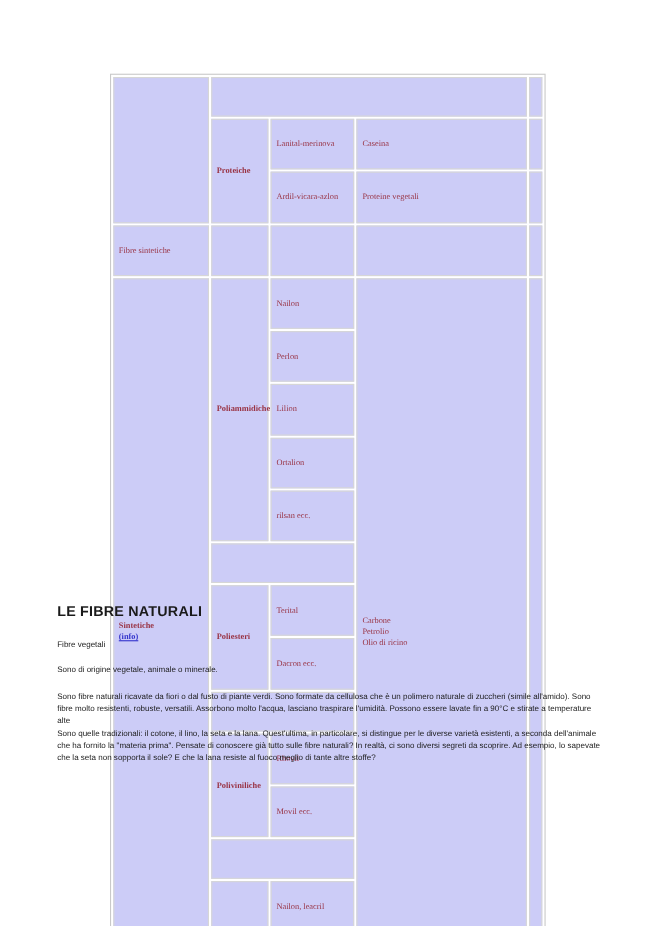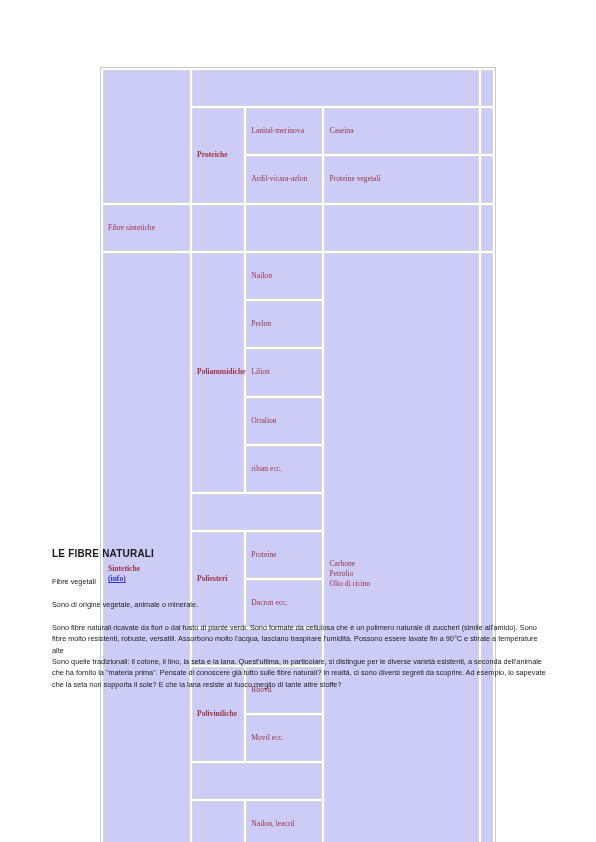--- a/index.html
+++ b/index.html
@@ -88,21 +88,21 @@
   #prose {
     position: absolute;
     left: 52px;
     top: 546px;
     width: 496px;
     font-size: 7.3px;
     line-height: 1.55;
     color: #1a1a1a;
   }
   #prose h2 {
-    font-size: 10px;
+    font-size: 13px;
     font-weight: bold;
     margin: 0 0 14px 0;
     letter-spacing: .2px;
   }
   #prose p {
     margin: 0 0 12px 0;
   }
   #prose p.tight { margin-bottom: 0; }
 </style>
 </head>
@@ -174,21 +174,21 @@
         <tr>
           <td class="lav grp">rilsan ecc.</td>
         </tr>
 
         <tr>
           <td class="lav blank" colspan="2"></td>
         </tr>
 
         <tr>
           <td class="lav cat" rowspan="2">Poliesteri</td>
-          <td class="lav grp">Proteine</td>
+          <td class="lav grp">Terital</td>
         </tr>
         <tr>
           <td class="lav grp">Dacron ecc.</td>
         </tr>
 
         <tr>
           <td class="lav blank" colspan="2"></td>
         </tr>
 
         <tr>

